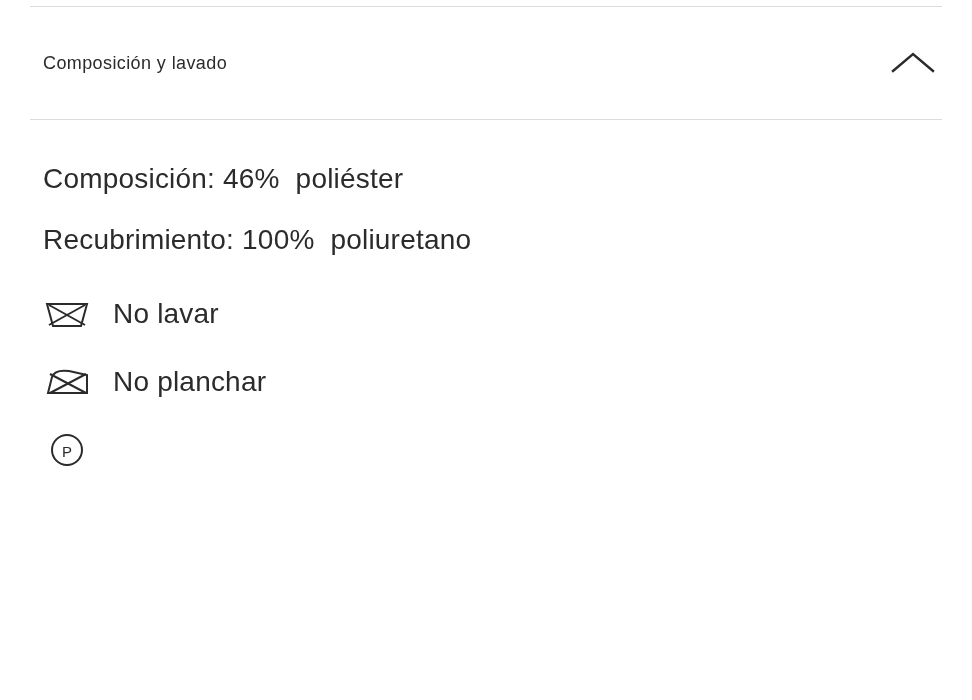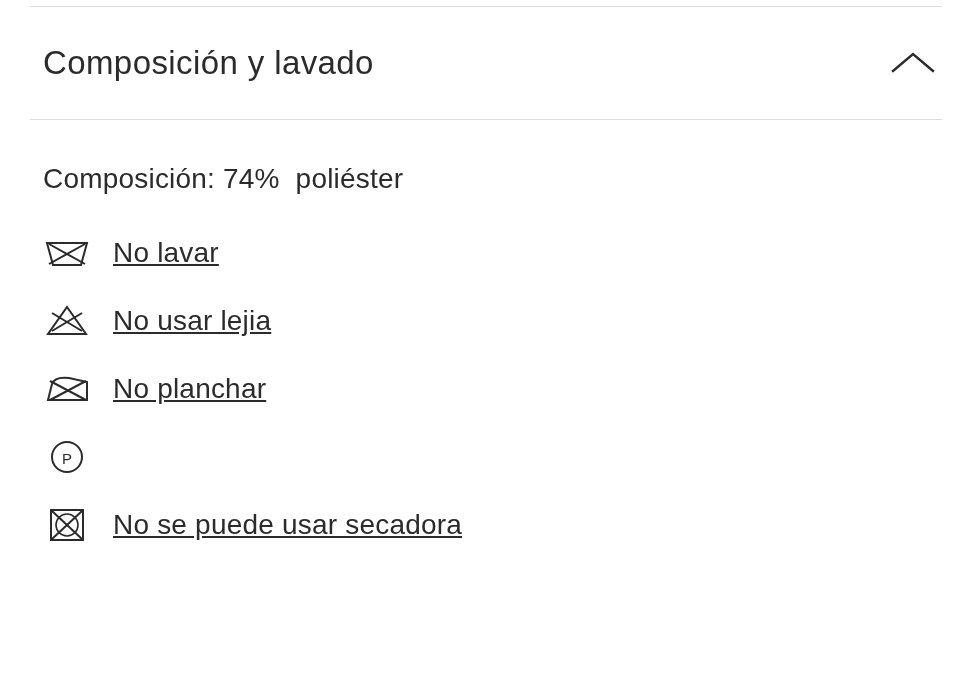--- a/index.html
+++ b/index.html
@@ -30,21 +30,21 @@
   }
   .section-header {
     height: 112px;
     margin: 0 30px;
     display: flex;
     align-items: center;
     justify-content: space-between;
     cursor: pointer;
   }
   .section-title {
-    font-size: 33px;
+    font-size: 18px;
     font-weight: 400;
     letter-spacing: 0.4px;
     color: #2b2b2b;
     padding-left: 13px;
   }
   .chevron {
     width: 50px;
     height: 40px;
     display: flex;
     align-items: center;
@@ -61,21 +61,20 @@
     color: #2b2b2b;
     white-space: pre;
   }
   .care-list {
     margin-top: 10px;
   }
   .care-row {
     display: flex;
     align-items: center;
     height: 68px;
-    text-decoration: underline;
   }
   .care-icon {
     width: 52px;
     min-width: 52px;
     display: flex;
     align-items: center;
     justify-content: flex-start;
   }
   .care-label {
     font-size: 28px;
@@ -98,45 +97,36 @@
       <svg width="46" height="28" viewBox="0 0 46 28" fill="none" xmlns="http://www.w3.org/2000/svg">
         <path d="M3 22 L23 5 L43 22" stroke="#2b2b2b" stroke-width="2.4" fill="none" stroke-linecap="square"></path>
       </svg>
     </div>
   </div>
 
   <div class="rule"></div>
 
   <div class="content">
 
-    <div class="comp-line">Composición: 74%  poliéster</div>
+    <div class="comp-line">Composición: 46%  poliéster</div>
+    <div class="comp-line">Recubrimiento: 100%  poliuretano</div>
 
     <div class="care-list">
 
       <div class="care-row">
         <div class="care-icon">
           <svg width="48" height="40" viewBox="0 0 48 40" xmlns="http://www.w3.org/2000/svg">
             <path d="M4 10 L44 10 L38 32 L10 32 Z" fill="none" stroke="#2b2b2b" stroke-width="2"></path>
             <path d="M6 11 L42 31" stroke="#2b2b2b" stroke-width="2"></path>
             <path d="M42 11 L6 31" stroke="#2b2b2b" stroke-width="2"></path>
           </svg>
         </div>
         <div class="care-label">No lavar</div>
       </div>
 
-      <div class="care-row">
-        <div class="care-icon">
-          <svg width="48" height="40" viewBox="0 0 48 40" xmlns="http://www.w3.org/2000/svg">
-            <path d="M24 6 L43 33 L5 33 Z" fill="none" stroke="#2b2b2b" stroke-width="2"></path>
-            <path d="M9 12 L39 30" stroke="#2b2b2b" stroke-width="2"></path>
-            <path d="M39 12 L9 30" stroke="#2b2b2b" stroke-width="2"></path>
-          </svg>
-        </div>
-        <div class="care-label">No usar lejia</div>
-      </div>
 
       <div class="care-row">
         <div class="care-icon">
           <svg width="48" height="40" viewBox="0 0 48 40" xmlns="http://www.w3.org/2000/svg">
             <path d="M5 31 L9 15 C11 9 18 8 26 9 L44 13 L44 31 Z" fill="none" stroke="#2b2b2b" stroke-width="2"></path>
             <path d="M7 12 L43 31" stroke="#2b2b2b" stroke-width="2"></path>
             <path d="M43 12 L7 31" stroke="#2b2b2b" stroke-width="2"></path>
           </svg>
         </div>
         <div class="care-label">No planchar</div>
@@ -144,27 +134,16 @@
 
       <div class="care-row">
         <div class="care-icon">
           <svg width="48" height="40" viewBox="0 0 48 40" xmlns="http://www.w3.org/2000/svg">
             <circle cx="24" cy="20" r="15" fill="none" stroke="#2b2b2b" stroke-width="2"></circle>
             <text x="24" y="26.5" text-anchor="middle" font-family="Liberation Sans, sans-serif" font-size="15" fill="#2b2b2b">P</text>
           </svg>
         </div>
       </div>
 
-      <div class="care-row">
-        <div class="care-icon">
-          <svg width="48" height="40" viewBox="0 0 48 40" xmlns="http://www.w3.org/2000/svg">
-            <rect x="8" y="5" width="32" height="30" fill="none" stroke="#2b2b2b" stroke-width="2"></rect>
-            <circle cx="24" cy="20" r="11" fill="none" stroke="#2b2b2b" stroke-width="1.6"></circle>
-            <path d="M9 6 L39 34" stroke="#2b2b2b" stroke-width="2"></path>
-            <path d="M39 6 L9 34" stroke="#2b2b2b" stroke-width="2"></path>
-          </svg>
-        </div>
-        <div class="care-label">No se puede usar secadora</div>
-      </div>
 
     </div>
   </div>
 </div>
 
 </body></html>

